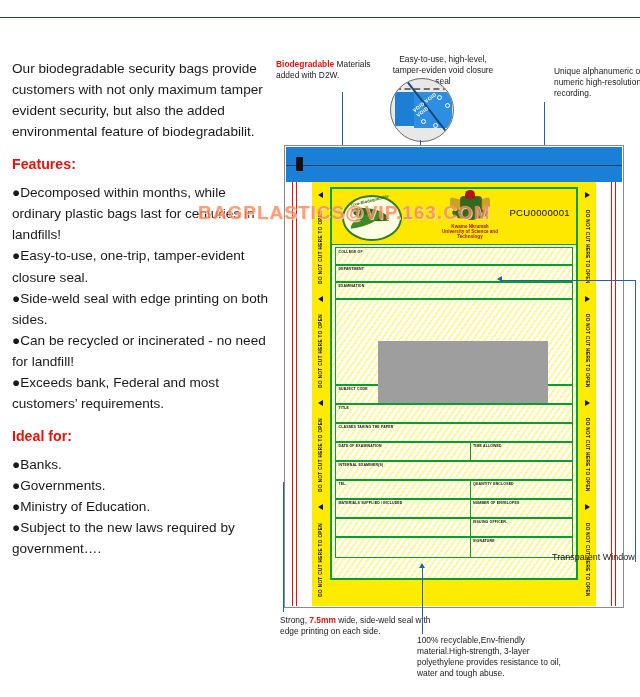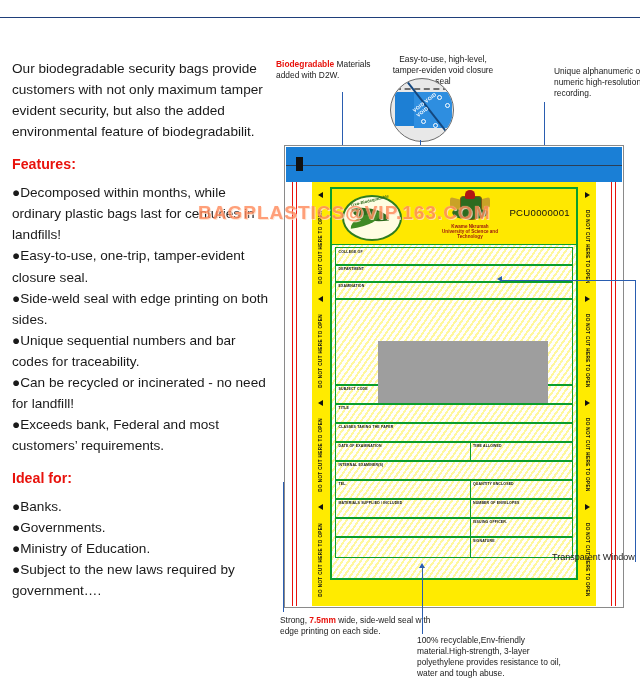--- a/index.html
+++ b/index.html
@@ -154,21 +154,20 @@
 
 <div class="leftcol">
   <div class="para">Our biodegradable security bags provide customers with not only maximum tamper evident security, but also the added environmental feature of biodegradabilit.</div>
 
   <div class="redhead">Features:</div>
 
   <div class="bullets">
     <div>●Decomposed within months, while ordinary plastic bags last for centuries in landfills!</div>
     <div>●Easy-to-use, one-trip, tamper-evident closure seal.</div>
     <div>●Side-weld seal with edge printing on both sides.</div>
-    <div>●Unique sequential numbers and bar codes for traceability.</div>
     <div>●Can be recycled or incinerated - no need for landfill!</div>
     <div>●Exceeds bank, Federal and most customers’ requirements.</div>
   </div>
 
   <div class="redhead">Ideal for:</div>
 
   <div class="bullets">
     <div>●Banks.</div>
     <div>●Governments.</div>
     <div>●Ministry of Education.</div>

